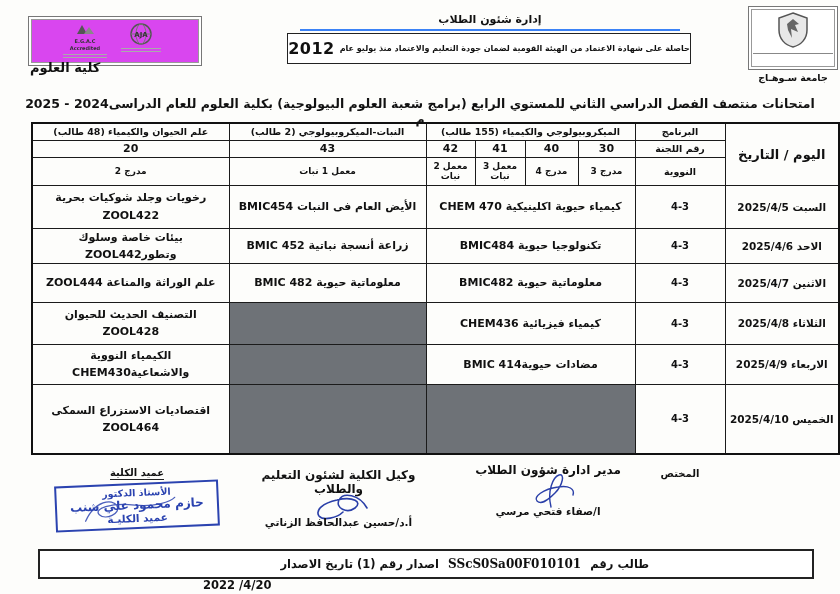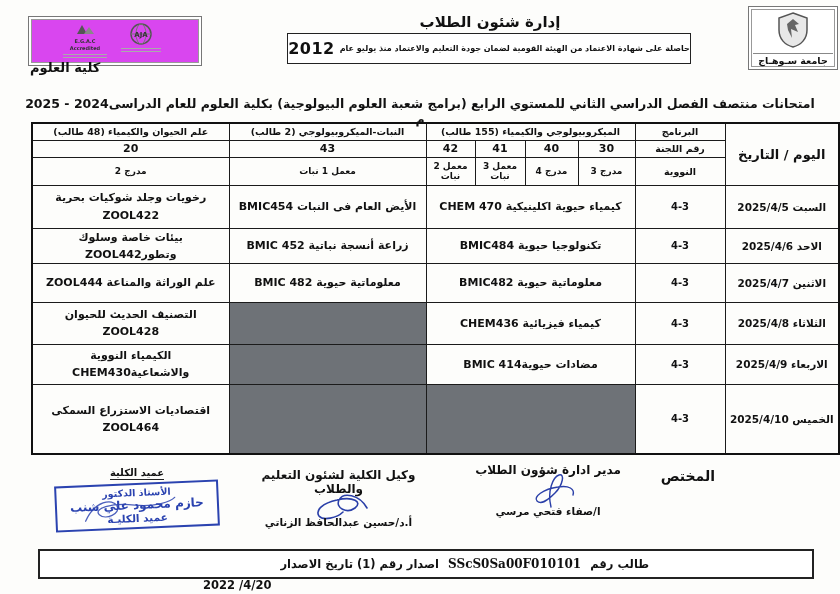--- a/index.html
+++ b/index.html
@@ -8,52 +8,52 @@
   .page{position:absolute;top:0;left:0;width:840px;height:594px;overflow:hidden;direction:rtl;}
 
   
   .fac-box{position:absolute;top:16px;left:28px;width:172px;height:48px;border:1px solid #777;
            box-shadow:0 0 0 2px #fff inset,0 0 0 3px #999 inset;background:#d946ef;}
   .egac{position:absolute;top:5px;left:34px;width:44px;height:38px;text-align:center;font-size:5px;line-height:1.1;color:#333;}
   .aja{position:absolute;top:5px;left:92px;width:40px;height:38px;text-align:center;font-size:6px;color:#333;}
   .tiny-lines{height:6px;background:repeating-linear-gradient(#aaa 0 1px,transparent 1px 3px);margin-top:1px;}
   .faculty-name{position:absolute;top:60px;left:30px;font-weight:bold;font-size:13px;direction:rtl;}
 
-  .admin-title{position:absolute;top:13px;left:300px;width:380px;text-align:center;font-weight:bold;font-size:15px;
-               border-bottom:2px solid #f97316;padding-bottom:3px;direction:rtl;}
+  .admin-title{position:absolute;top:13px;left:300px;width:380px;text-align:center;font-weight:bold;font-size:11px;
+               border-bottom:2px solid #3b82f6;padding-bottom:3px;direction:rtl;}
   .accred-box{position:absolute;top:33px;left:287px;width:402px;height:29px;border:1.5px solid #222;background:#fff;
               display:flex;align-items:center;justify-content:center;gap:5px;direction:rtl;}
   .accred-text{font-size:8px;font-weight:600;white-space:nowrap;}
   .accred-year{font-size:16px;font-weight:bold;letter-spacing:0.5px;}
 
   .uni-box{position:absolute;top:6px;left:748px;width:88px;height:62px;border:1px solid #777;
            box-shadow:0 0 0 2px #fff inset,0 0 0 3px #999 inset;background:#fff;text-align:center;}
   .uni-emblem{margin-top:5px;}
-  .uni-name{font-size:9.5px;font-weight:bold;border-top:1px solid #888;margin:1px 4px 0 4px;padding-top:1px;}
+  .uni-name{font-size:9.5px;font-weight:bold;border-top:1px solid #888;margin:1px 4px 0 4px;padding-top:18px;}
 
   .doc-title{position:absolute;top:96px;left:20px;width:800px;text-align:center;font-size:12.5px;font-weight:bold;direction:rtl;}
 
   
   table.sched{position:absolute;top:122px;left:31px;width:807px;border-collapse:collapse;table-layout:fixed;
               direction:rtl;border:2px solid #111;}
   .sched th,.sched td{border:1px solid #1b1b1b;padding:0 2px;text-align:center;vertical-align:middle;overflow:hidden;}
   .hr1{height:17px;} .hr2{height:17px;} .hr3{height:28px;}
   .dr1{height:43px;} .dr2{height:34px;} .dr3{height:39px;} .dr4{height:42px;} .dr5{height:40px;} .dr6{height:70px;}
   .gname{font-size:9.5px;font-weight:bold;}
   .rlabel{font-size:9.5px;font-weight:bold;}
   .num{font-size:11px;font-weight:bold;margin-left:32px;}
   .place{font-size:9px;font-weight:600;white-space:pre-line;line-height:1.15;}
   .dayhdr{font-size:13px;font-weight:bold;}
   .day{font-size:10.5px;font-weight:bold;}
   .time{font-size:10px;font-weight:bold;}
   .subject{font-size:11px;font-weight:bold;white-space:pre-line;line-height:1.55;}
   .shaded{background:var(--shade);}
 
   
-  .specialist{position:absolute;top:468px;left:645px;width:70px;font-size:14px;font-weight:bold;}
+  .specialist{position:absolute;top:468px;left:645px;width:70px;text-align:center;font-size:10px;font-weight:bold;}
   .sig-block{position:absolute;text-align:center;direction:rtl;}
   .sig-director{top:463px;left:458px;width:180px;}
   .sig-vicedean{top:468px;left:236px;width:205px;}
   .sig-title{font-size:12px;font-weight:bold;}
   .sig-name{font-size:10.5px;font-weight:600;margin-top:-4px;}
   .sig-svg{display:block;margin:-6px auto -8px auto;}
 
   .dean{position:absolute;top:461px;left:48px;width:178px;text-align:center;}
   .dean-label{display:inline-block;font-size:10px;font-weight:bold;border-bottom:1.5px solid #222;padding-bottom:1px;}
   .stamp{position:relative;margin:3px auto 0 auto;width:152px;border:2px solid var(--stamp-blue);color:var(--stamp-blue);

